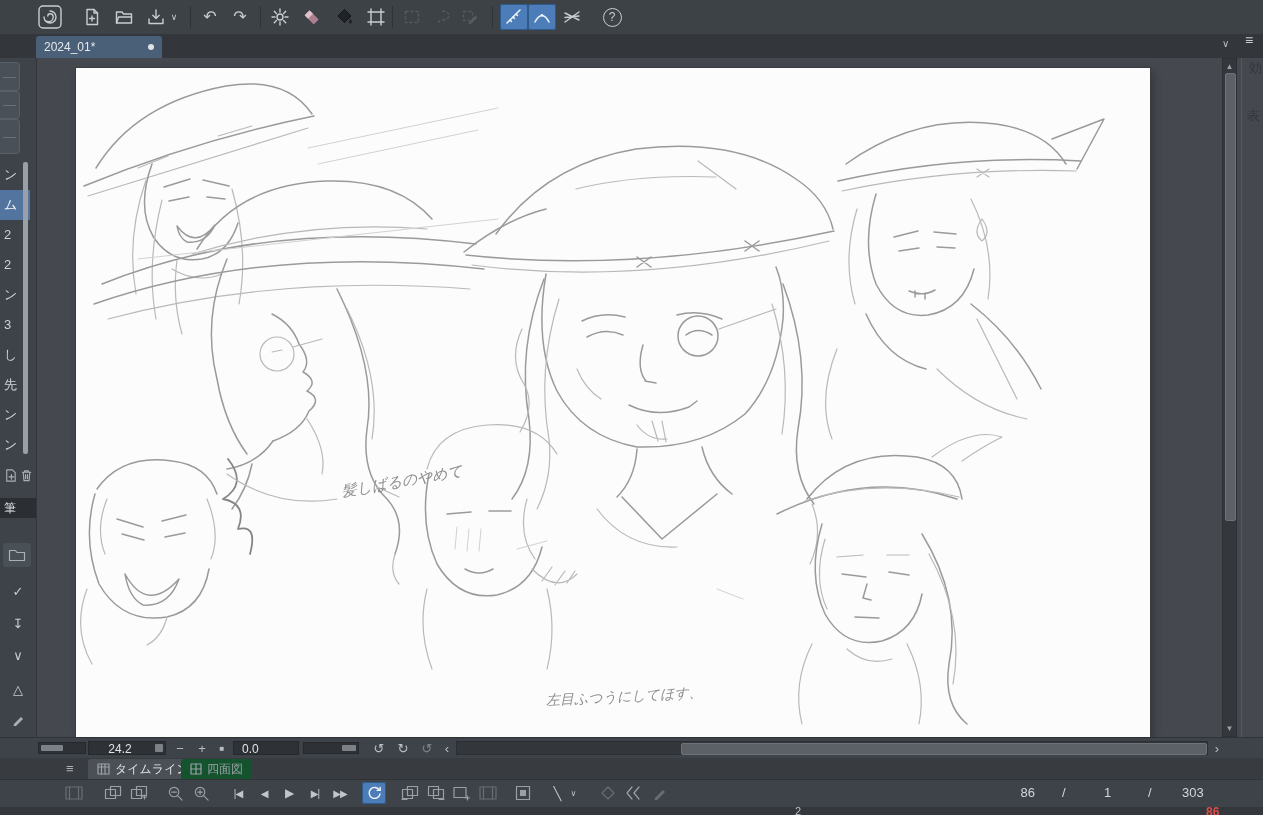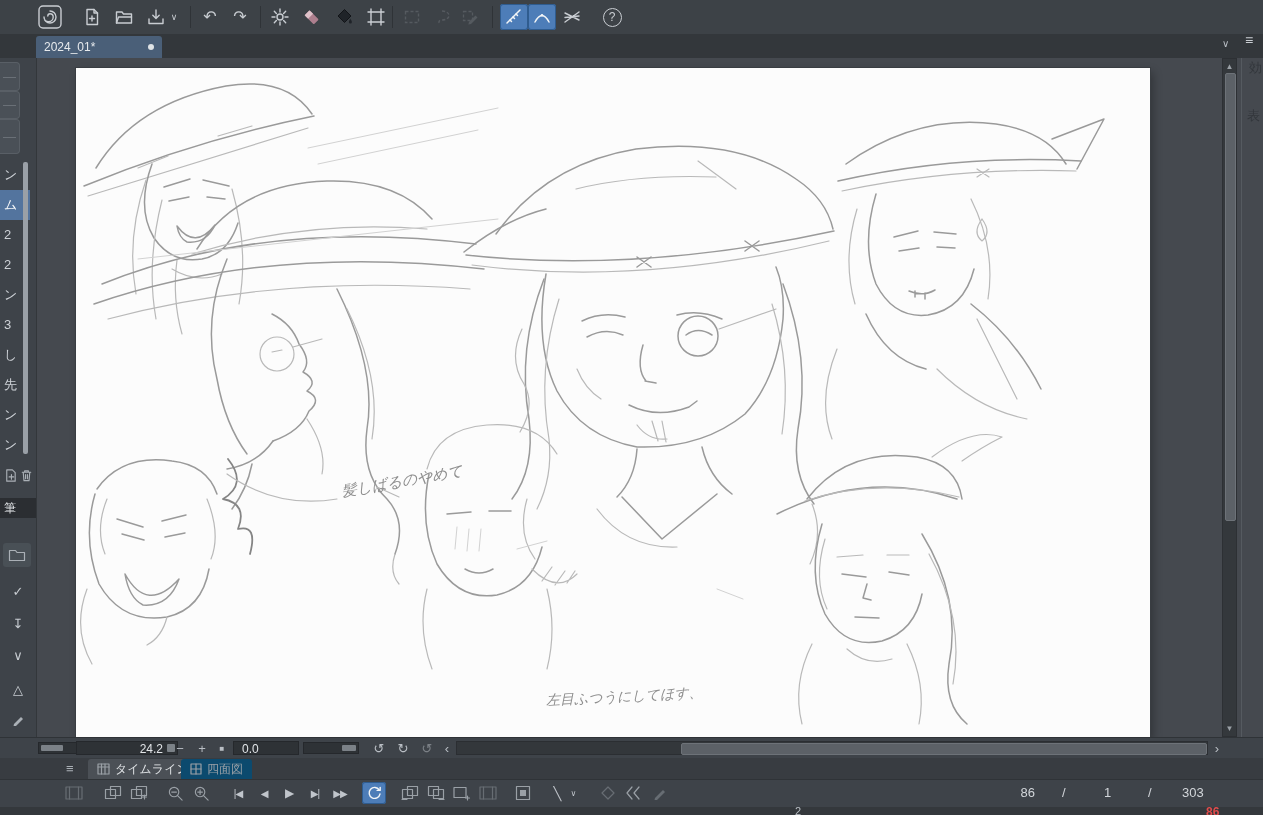--- a/index.html
+++ b/index.html
@@ -50,21 +50,21 @@
   .valbox{position:absolute;top:3px;height:14px;background:#2e3236;border:1px solid #25282c;box-sizing:border-box;color:#e1e4e7;font-size:12px;line-height:12px;}
   .slider{position:absolute;top:4px;height:12px;background:#2e3236;border:1px solid #25282c;box-sizing:border-box;}
   .sthumb{position:absolute;top:2px;height:6px;background:#7b8187;border-radius:1px;}
   .hscroll{position:absolute;left:456px;top:3px;width:752px;height:14px;background:#33373b;border:1px solid #2b2e32;box-sizing:border-box;}
   .hthumb{position:absolute;left:224px;top:1px;width:524px;height:10px;background:#5c6167;border:1px solid #6d7278;border-radius:2px;}
   
   .timeline{position:absolute;left:0;top:758px;width:100%;height:57px;background:#3e4349;}
   .tl-tabs{position:absolute;left:0;top:0;width:100%;height:21px;background:#383c41;border-bottom:1px solid #2f3337;}
   .tl-tab{position:absolute;top:1px;height:20px;display:flex;align-items:center;gap:5px;padding:0 9px;border-radius:3px 3px 0 0;font-size:12px;}
   .tl-tab.on{background:#4b5056;color:#e2e5e8;}
-  .tl-tab.off{background:#0c4a6e;color:#9ba1a7;align-items:center;}
+  .tl-tab.off{background:#14532d;color:#9ba1a7;align-items:center;}
   .tl-row{position:absolute;left:0;top:21px;width:100%;height:28px;}
   .tlbtn{position:absolute;top:3px;width:24px;height:22px;display:flex;align-items:center;justify-content:center;color:#c0c5cb;border-radius:3px;font-size:10px;letter-spacing:-1px;}
   .tlbtn.blue{background:#4d7db8;box-shadow:inset 0 0 0 1px #2f5c8f;}
   .tlbtn.dim{opacity:.45;}
   .num{position:absolute;top:6px;font-size:13px;color:#d2d6da;}
   .ruler{position:absolute;left:0;top:49px;width:100%;height:8px;background:#34383c;overflow:hidden;}
 </style>
 </head>
 <body>
 
@@ -396,21 +396,21 @@
     <div class="vthumb"></div>
     <div class="sarrow" style="bottom:1px">
         <span>▼</span>
       </div>
   </div>
 
   <div class="navbar">
     <div class="slider" style="left:38px;width:48px">
       <div class="sthumb" style="left:2px;width:22px"></div>
     </div>
-    <div class="valbox" style="left:76px;width:102px;text-align:right;padding:1px 14px 0 0">
+    <div class="valbox" style="left:88px;width:78px;text-align:center;padding:1px 14px 0 0">
       <span>24.2</span>
       <span class="abs" style="right:2px;top:2px;width:8px;height:8px;background:#7b8187;border-radius:1px"></span>
     </div>
     <div class="nbtn" style="left:170px;width:20px">
         <span>−</span>
       </div>
     <div class="nbtn" style="left:192px;width:20px">
         <span>+</span>
       </div>
     <div class="nbtn" style="left:213px;width:18px;font-size:8px">

